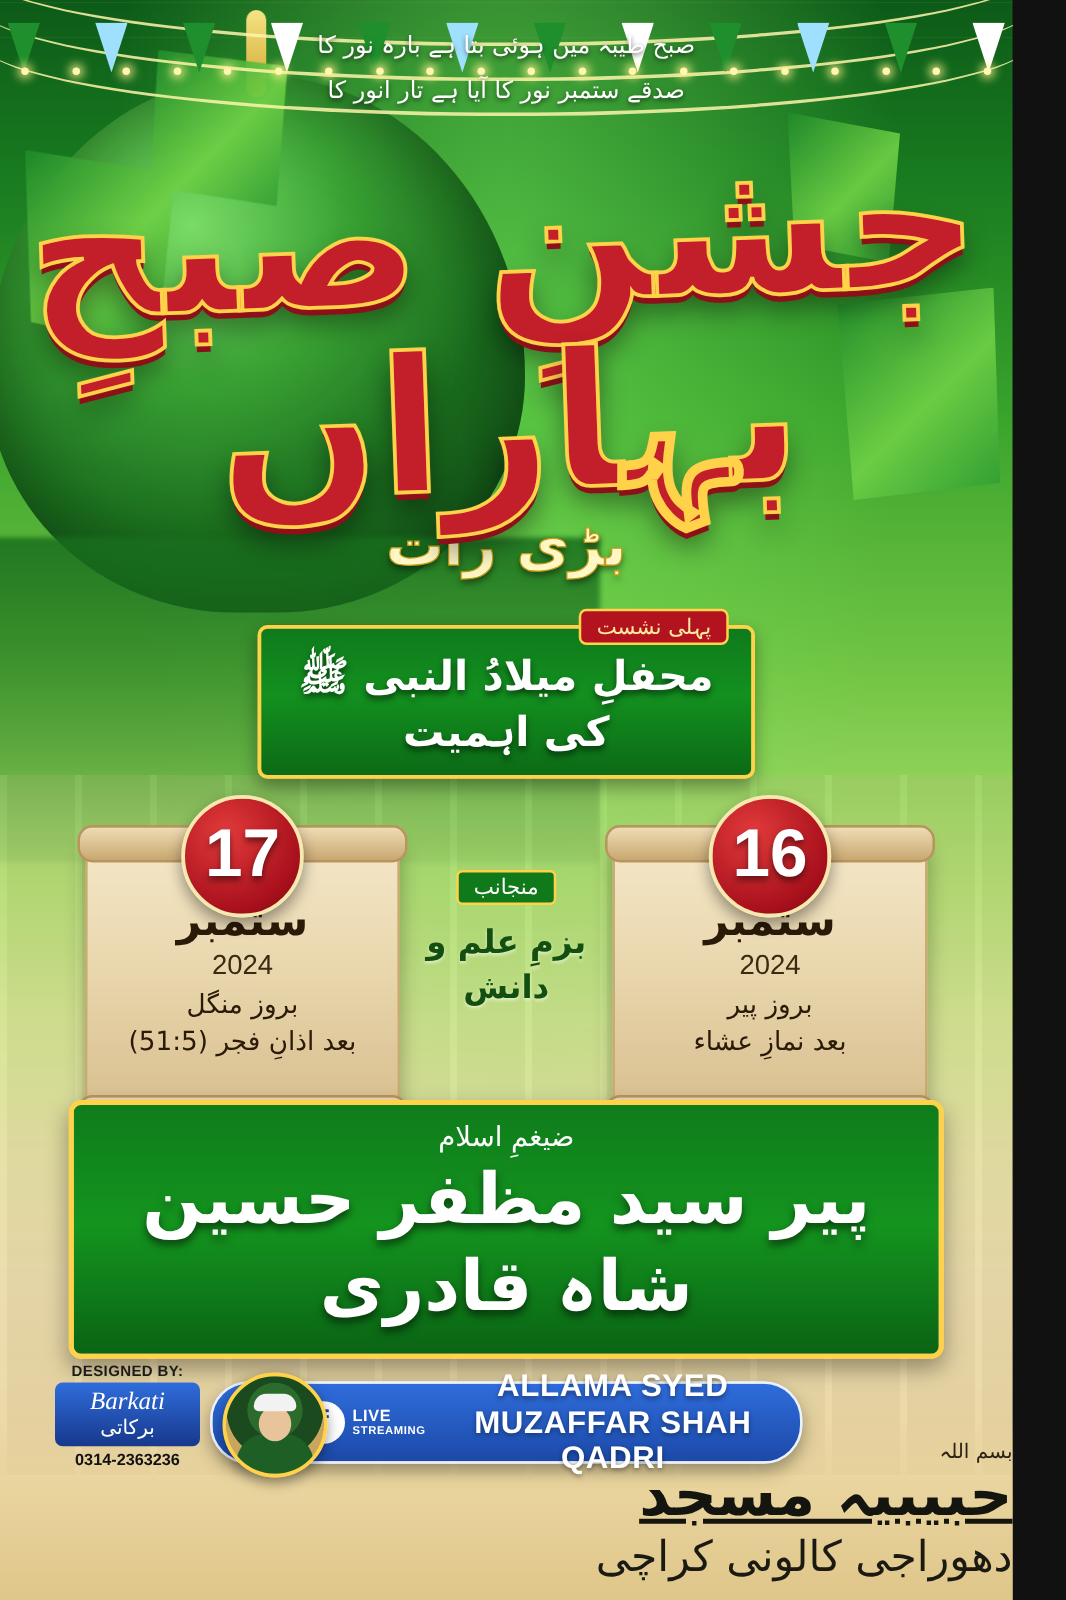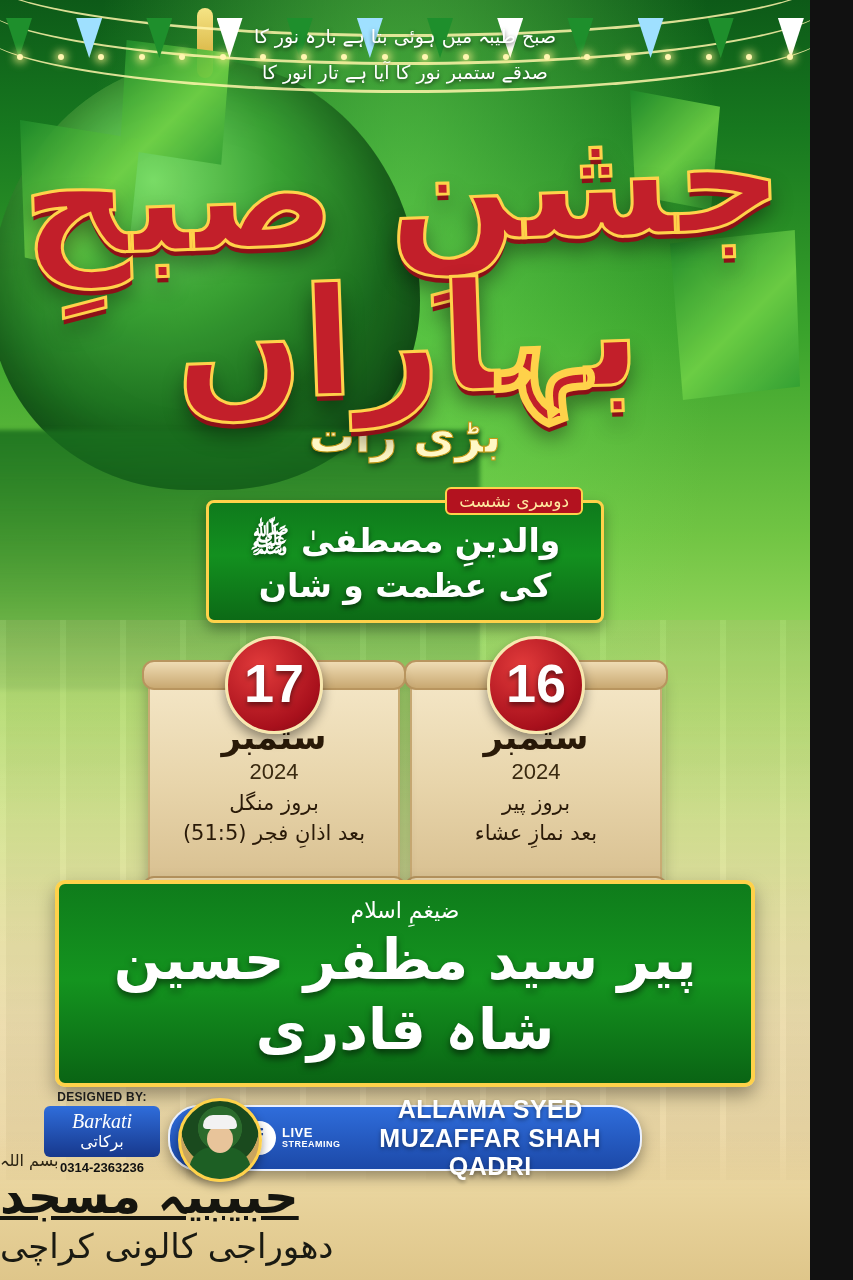--- a/index.html
+++ b/index.html
@@ -445,21 +445,21 @@
     font-size: 13px;
     font-weight: bold;
     color: #111;
   }
 
   
   .footer {
     position: absolute;
     left: 0; right: 0;
     bottom: 14px;
-    text-align: left;
+    text-align: right;
     z-index: 8;
   }
   .footer .crest {
     font-size: 16px;
     color: #2c2413;
     margin-bottom: -4px;
   }
   .footer .mosque {
     font-size: 48px;
     font-weight: bold;
@@ -534,35 +534,39 @@
     <div>صدقے ستمبر نور کا آیا ہے تار انور کا</div>
   </div>
 
   <div class="title-wrap">
     <div class="title-main urdu">جشنِ صبحِ بہاراں</div>
     <div class="title-sub urdu">بڑی رات</div>
   </div>
 
   <div class="sessions">
     <div class="session">
-      <div class="tag urdu">دوسری نشست</div>
-      <div class="label urdu">والدینِ مصطفیٰ ﷺ کی عظمت و شان</div>
+      <div class="tag urdu">پہلی نشست</div>
+      <div class="label urdu">محفلِ میلادُ النبی ﷺ کی اہمیت</div>
     </div>
   </div>
 
   <div class="dates">
 
     <div class="scroll">
       <div class="badge">16</div>
       <div class="month urdu">ستمبر</div>
       <div class="year">2024</div>
       <div class="time urdu">بروز پیر</div>
       <div class="time urdu">بعد نمازِ عشاء</div>
     </div>
 
+    <div class="mid-tag">
+      <div class="ribbon urdu">منجانب</div>
+      <div class="mid-text urdu">بزمِ علم و دانش</div>
+    </div>
 
     <div class="scroll">
       <div class="badge">17</div>
       <div class="month urdu">ستمبر</div>
       <div class="year">2024</div>
       <div class="time urdu">بروز منگل</div>
       <div class="time urdu">بعد اذانِ فجر (5:15)</div>
     </div>
 
   </div>

